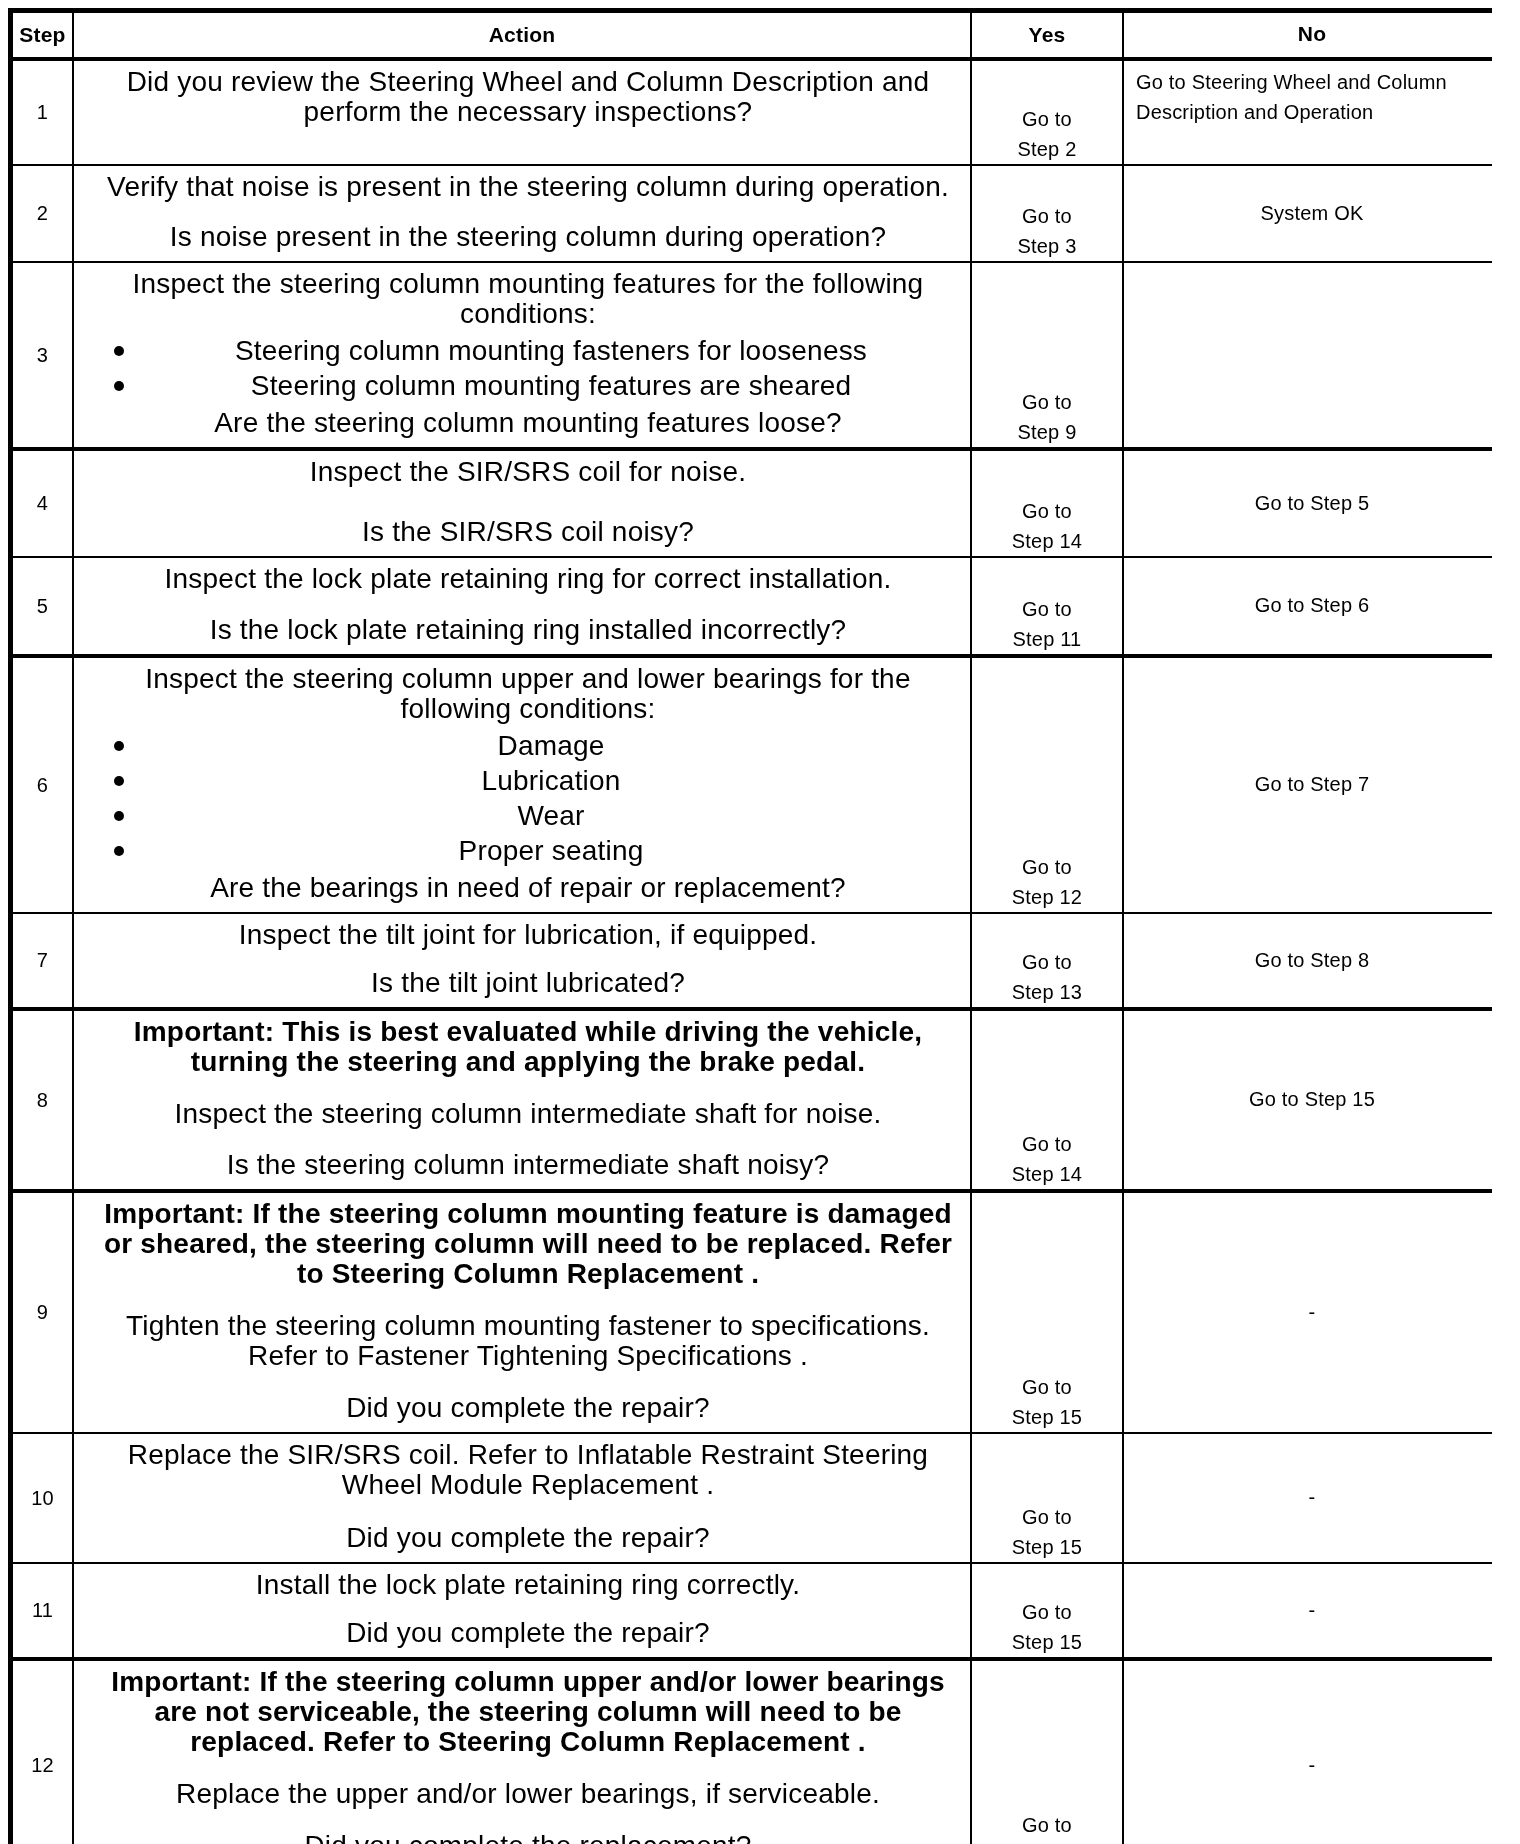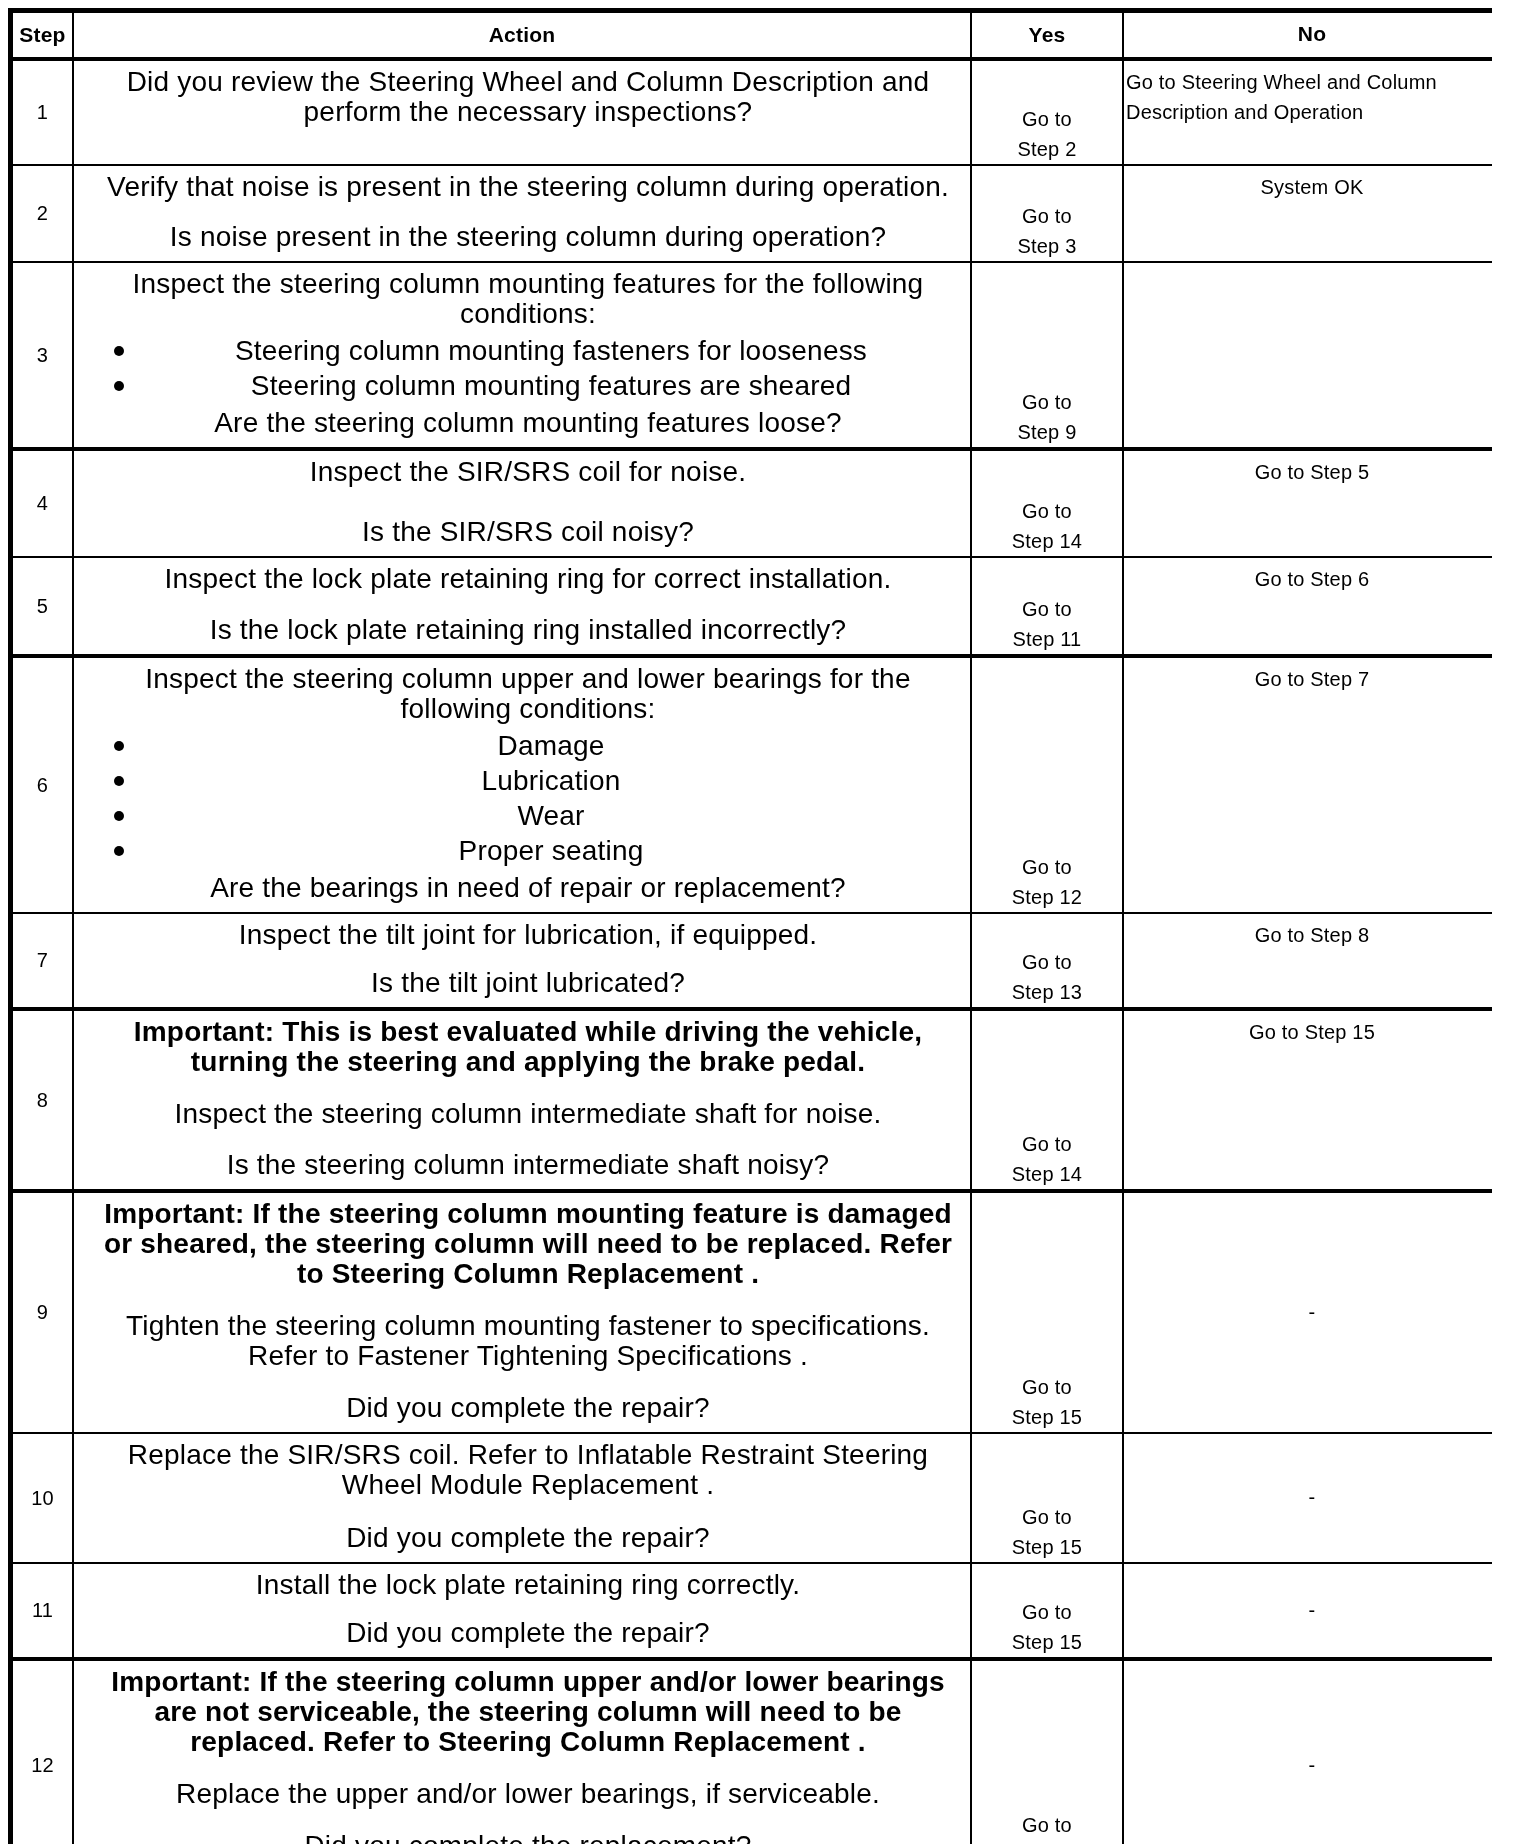--- a/index.html
+++ b/index.html
@@ -53,23 +53,23 @@
   .cell.yes {
     display:flex; flex-direction:column; justify-content:flex-end;
     align-items:center; text-align:center;
     padding:6px 4px 0; font-size:20px; line-height:30px;
   }
 
   
   .cell.no-col {
     display:flex; font-size:20px; line-height:30px; padding:6px 8px 8px;
   }
-  .cell.no-col.bottom-center { align-items:flex-start; justify-content:center; text-align:center; }
+  .cell.no-col.bottom-center { align-items:center; justify-content:center; text-align:center; }
   .cell.no-col.dash          { align-items:center;  justify-content:center; text-align:center; }
-  .cell.no-col.top-left      { align-items:flex-start; justify-content:flex-start; text-align:left; padding-left:2px; }
+  .cell.no-col.top-left      { align-items:flex-start; justify-content:flex-start; text-align:left; padding-left:12px; }
   .cell.no-col.top-left .no-text { display:inline-block; max-width:314px; }
 </style>
 </head>
 <body>
 
 <div class="page">
   <div class="doc-table">
     <div class="row header">
       <div class="cell">Step</div>
       <div class="cell">Action</div>

